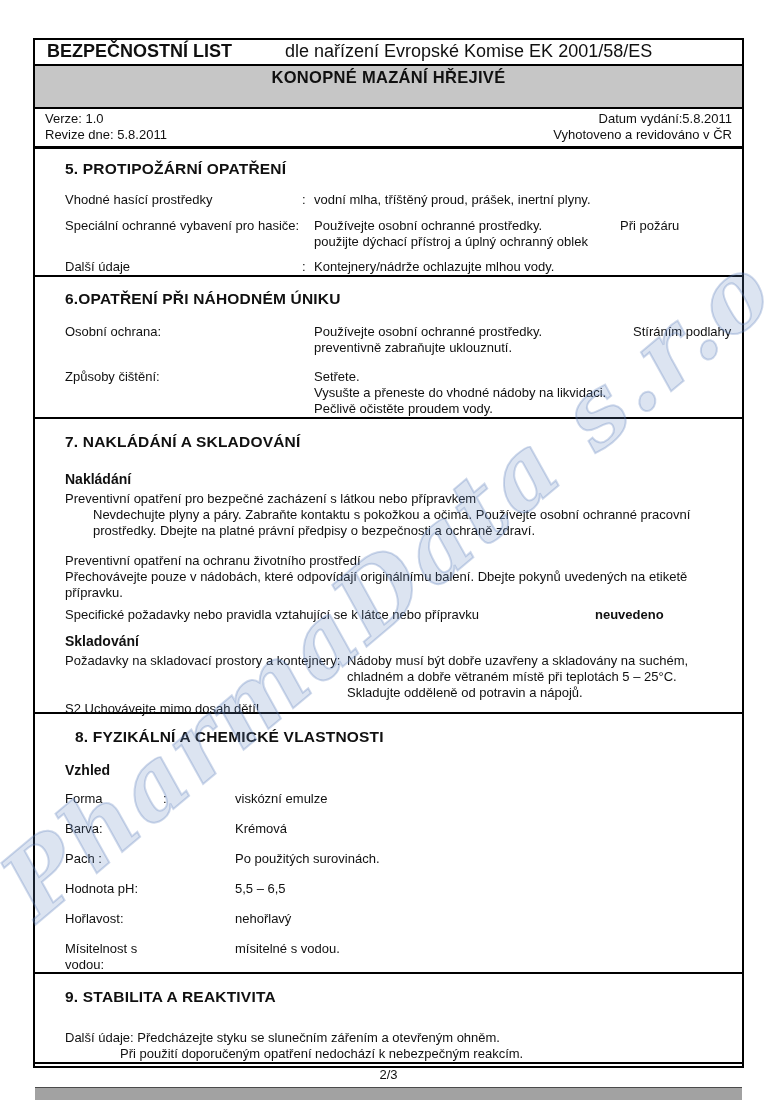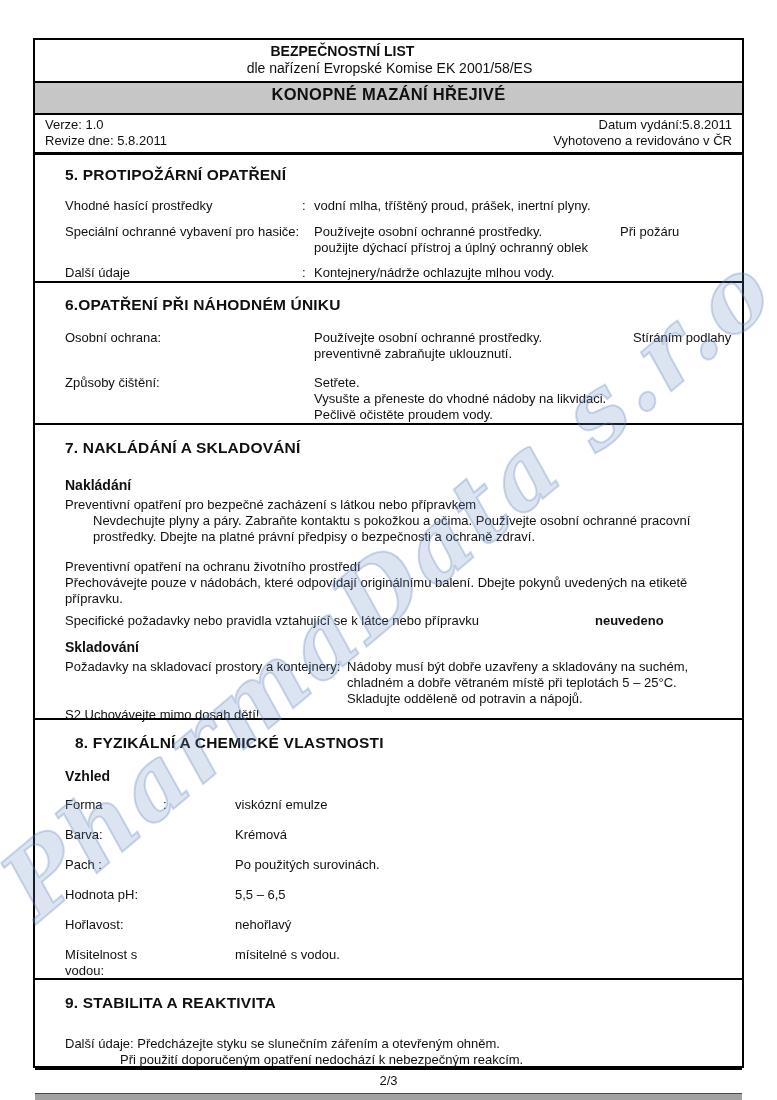--- a/index.html
+++ b/index.html
@@ -10,23 +10,23 @@
     color:#101010;
   }
   .page { position:relative; width:777px; height:1100px; background:#fff; overflow:hidden; }
 
   .doc {
     position:absolute; left:33px; top:38px; width:711px; height:1030px;
     border:2px solid #000; display:flex; flex-direction:column;
   }
 
   
-  .hdr-row1 { display:flex; align-items:center; padding:3px 10px 4px 12px; border-bottom:2px solid #000; font-size:14px; line-height:17px;flex-direction:column; }
+  .hdr-row1 { display:flex; align-items:center; padding:3px 10px 4px 12px; border-bottom:2px solid #000; font-size:18px; line-height:17px; }
   .doc-type { font-weight:bold; width:238px; }
-  .title-bar { background:#c6c6c6; border-bottom:2px solid #000; text-align:center; font-weight:bold; font-size:16.5px; padding:2px 0 9px; letter-spacing:0.3px; }
+  .title-bar { background:#c6c6c6; border-bottom:2px solid #000; text-align:center; font-weight:bold; font-size:16.5px; padding:2px 0 20px; letter-spacing:0.3px; }
   .meta { border-bottom:3px solid #000; padding:2px 10px 3px; font-size:13px; }
   .meta-row { display:flex; justify-content:space-between; line-height:16px; }
 
   
   .sec { position:relative; border-bottom:2px solid #000; padding:0 10px 0 30px; font-size:13px; line-height:16px; }
   .sec h2 { font-size:15.5px; line-height:19px; font-weight:bold; margin-left:-20px; letter-spacing:0.2px; }
   .sub { font-weight:bold; font-size:14px; line-height:17px; }
   .s5 { height:137px; } .s6 { height:143px; } .s7 { height:295px; } .s8 { height:260px; }
   .s9 { flex:1; border-bottom:none; }
 

